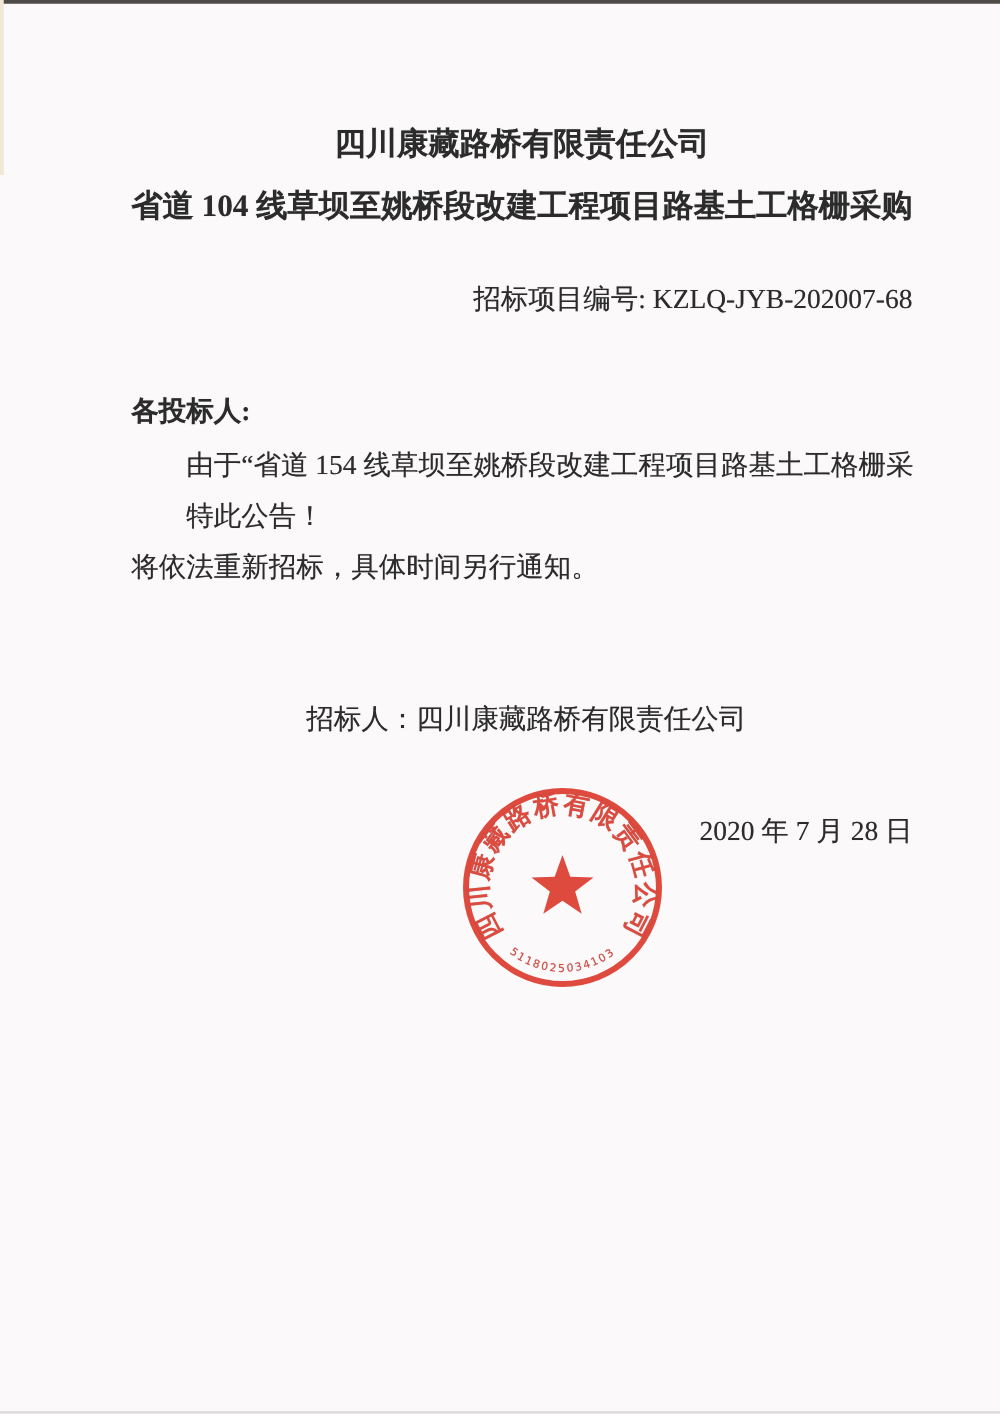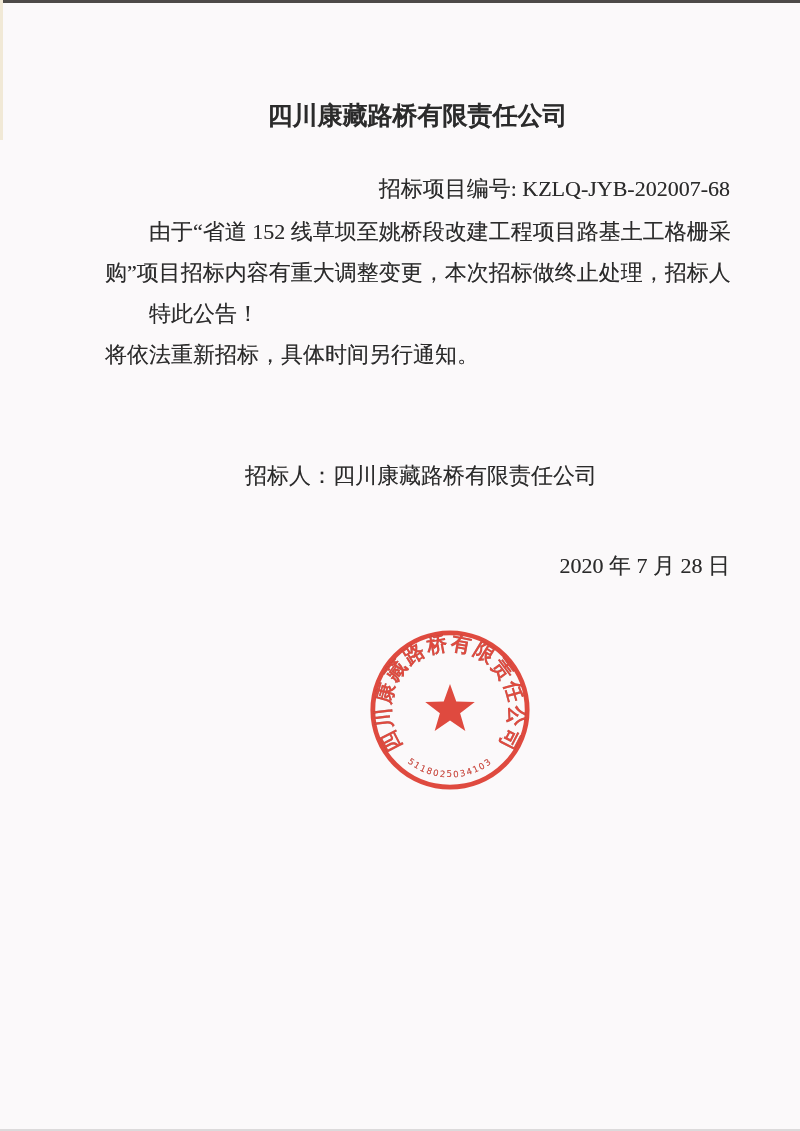--- a/index.html
+++ b/index.html
@@ -85,28 +85,29 @@
 <body>
 
 <div class="scan-edge-top"></div>
 <div class="scan-edge-left"></div>
 <div class="scan-edge-bottom"></div>
 
 <div class="document">
 
   <div class="title">
     <div class="t-line">四川康藏路桥有限责任公司</div>
+    <div class="t-line">省道 104 线草坝至姚桥段改建工程项目路基土工格栅采购</div>
   </div>
 
   <div class="project-number">招标项目编号: KZLQ-JYB-202007-68</div>
 
+  <div class="salutation">各投标人:</div>
 
   <div class="body-block">
-    <div class="line indent">由于“省道 152 线草坝至姚桥段改建工程项目路基土工格栅采</div>
-    <div class="line">购”项目招标内容有重大调整变更，本次招标做终止处理，招标人</div>
+    <div class="line indent">由于“省道 154 线草坝至姚桥段改建工程项目路基土工格栅采</div>
     <div class="line indent">特此公告！</div>
     <div class="line">将依法重新招标，具体时间另行通知。</div>
   </div>
 
   <div class="signature">招标人：四川康藏路桥有限责任公司</div>
 
   <div class="date">2020 年 7 月 28 日</div>
 
   <div class="seal">
     <svg viewBox="0 0 170 170" xmlns="http://www.w3.org/2000/svg">

